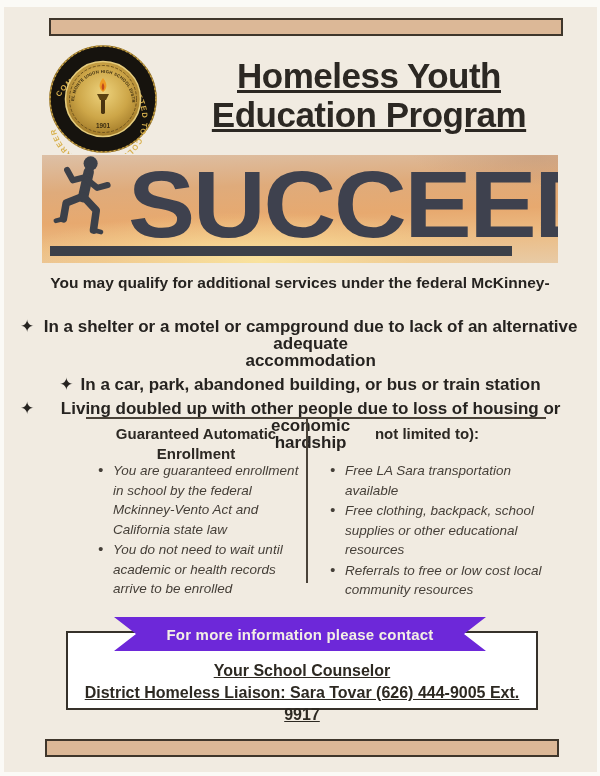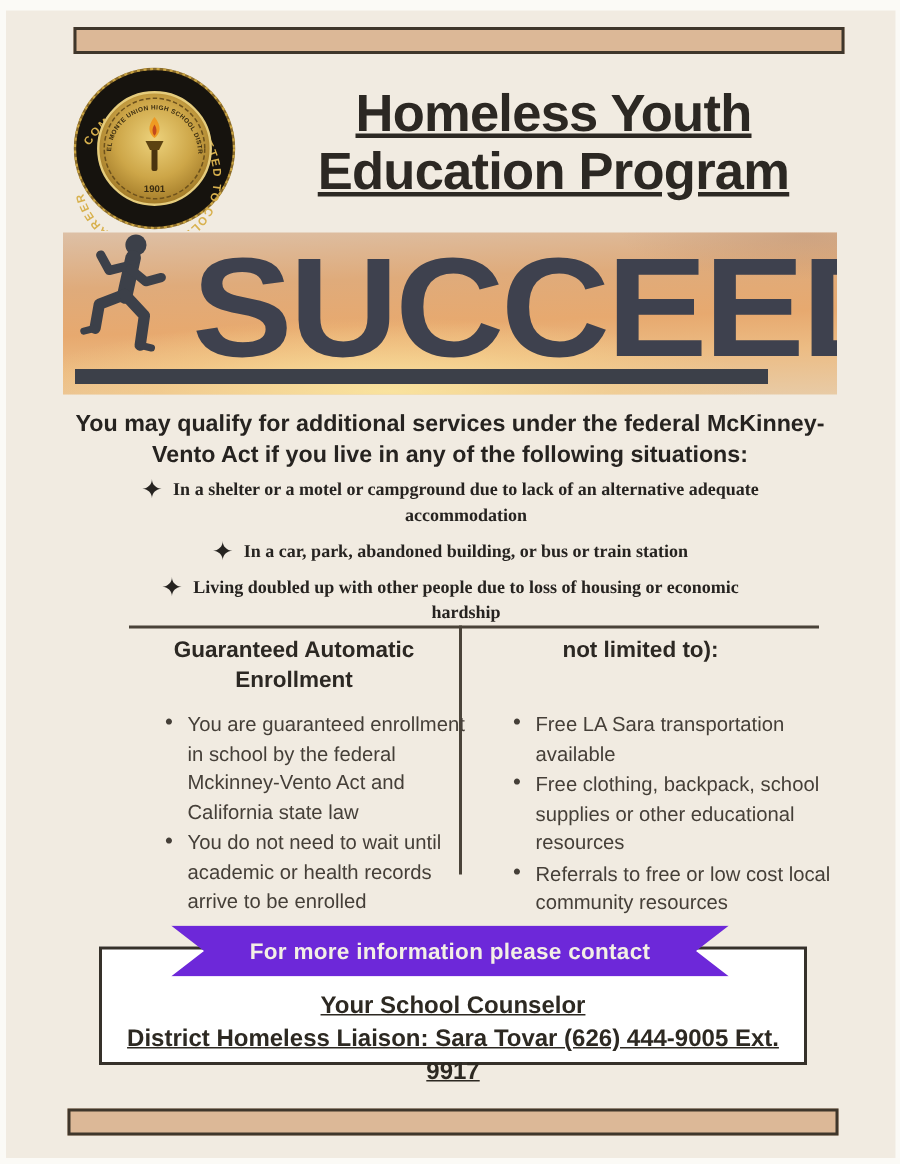--- a/index.html
+++ b/index.html
@@ -27,30 +27,30 @@
   .runner{position:absolute;left:10px;bottom:15px;}
   .succeed{position:absolute;left:86px;top:2px;font-weight:700;font-size:94px;line-height:96px;
            letter-spacing:-2px;color:#3e414e;white-space:nowrap;transform:scaleX(1.07);transform-origin:left center;}
 
   
   .intro{position:absolute;left:20px;top:272px;width:560px;text-align:center;
          font-weight:700;font-size:15.5px;line-height:21px;color:#262320;}
   .qualify{position:absolute;left:20px;top:318px;width:560px;}
   .q-item{display:flex;justify-content:center;align-items:flex-start;gap:7px;margin-bottom:7px;}
   .q-star{font-size:17px;line-height:17px;color:#262320;flex:0 0 auto;}
-  .q-text{text-align:center;font-weight:700;font-size:12px;line-height:17px;color:#262320;font-family:Liberation Serif, serif;}
+  .q-text{text-align:center;font-weight:700;font-size:17px;line-height:17px;color:#262320;}
   .line:empty{display:none;}
 
   
   .col-rule{position:absolute;left:86px;top:417px;width:460px;height:2px;background:#4a4339;}
   .col-divider{position:absolute;left:306px;top:417px;width:2px;height:166px;background:#4a4339;}
   .col-title{position:absolute;text-align:center;font-weight:700;font-size:15px;line-height:20px;color:#2c2823;}
   .col-title.left{left:86px;top:424px;width:220px;}
   .col-title.right{left:310px;top:424px;width:234px;}
-  .col-list{position:absolute;margin:12px;padding:0;list-style:none;font-size:13.5px;line-height:19.5px;color:#453f38;}
+  .col-list{position:absolute;margin:0;padding:0;list-style:none;font-size:13.5px;line-height:19.5px;color:#453f38;font-style:italic;}
   .col-list.left{left:96px;top:461px;width:212px;}
   .col-list.right{left:328px;top:461px;width:214px;}
   .col-list li{position:relative;padding-left:17px;margin-bottom:1px;}
   .col-list li::before{content:"•";position:absolute;left:2px;top:-1px;font-size:15px;color:#453f38;}
 
   
   .contact-box{position:absolute;left:66px;top:631px;width:472px;height:79px;background:#ffffff;
                border:2px solid #36312a;box-sizing:border-box;}
   .ribbon{position:absolute;left:114px;top:617px;width:372px;height:34px;background:#6d28d9;
           clip-path:polygon(0 0,100% 0,calc(100% - 22px) 50%,100% 100%,0 100%,22px 50%);
@@ -115,21 +115,20 @@
         <path d="M33 45 L15 52 L12 69" stroke-width="8"></path>
         <path d="M12 69 L4 71" stroke-width="5"></path>
         <path d="M33 45 L47 60 L44 81" stroke-width="8"></path>
         <path d="M44 81 L52 83" stroke-width="5"></path>
       </g>
     </svg>
   </div>
 
   <div class="intro">
     <div class="line">You may qualify for additional services under the federal McKinney-</div>
-    <div class="line">Vento Act if you live in any of the following situations:</div>
   </div>
 
   <div class="qualify">
     <div class="q-item">
       <span class="q-star">✦</span>
       <div class="q-text">
         <div class="line">In a shelter or a motel or campground due to lack of an alternative adequate</div>
         <div class="line">accommodation</div>
       </div>
     </div>

